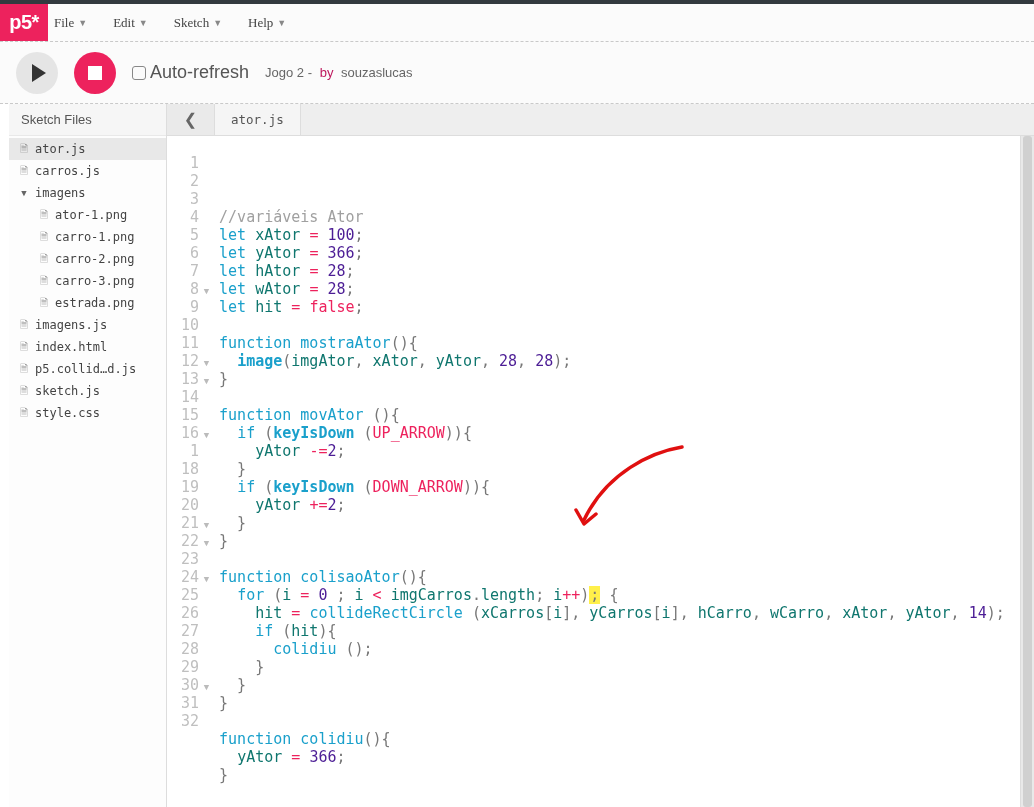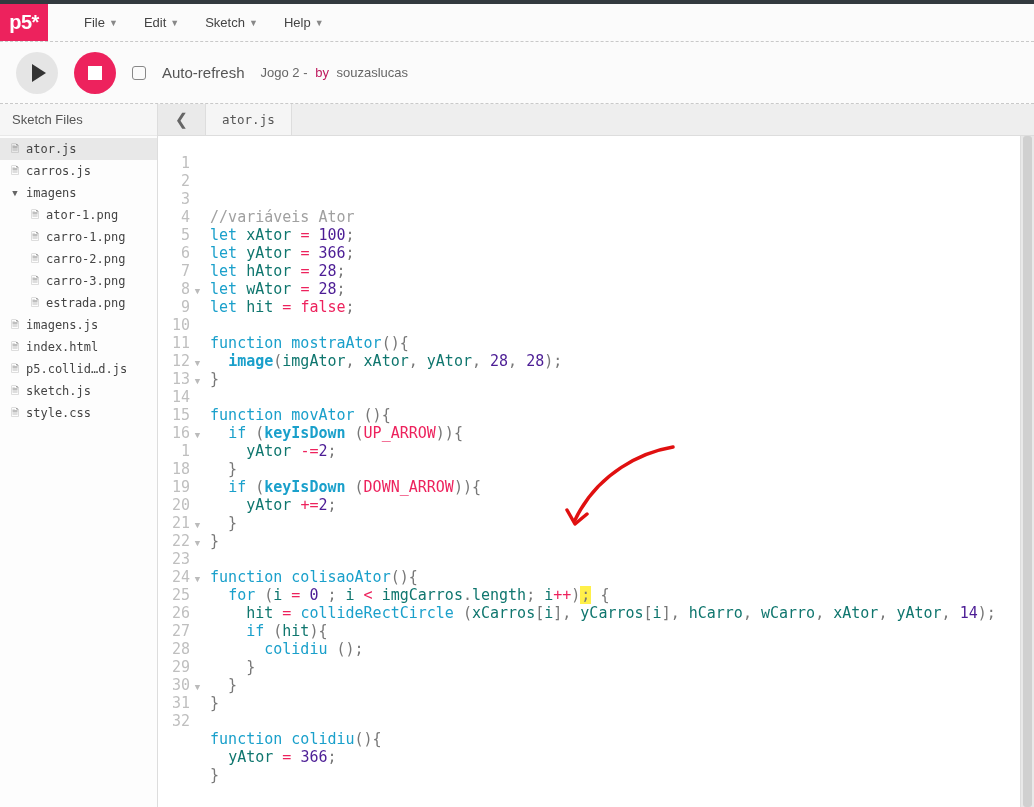--- a/index.html
+++ b/index.html
@@ -5,38 +5,38 @@
   * { box-sizing: border-box; margin: 0; padding: 0; }
   html, body { width: 1034px; height: 807px; font-family: Arial, Helvetica, sans-serif; overflow: hidden; background: #fff; }
   body { display: flex; flex-direction: column; }
 
   
   .top-strip { height: 4px; background: #333a3f; width: 100%; }
 
   
   .menubar { display: flex; align-items: stretch; height: 38px; border-bottom: 1px dashed #c9c9c9; background:#fbfbfb; }
   .logo { width: 48px; background: #ed225d; color: #fff; display: flex; align-items: center; justify-content: center; font-weight: bold; font-size: 20px; letter-spacing: -0.5px; }
-  .menu-items { display: flex; align-items: center; gap: 26px; padding-left: 36px; }
+  .menu-items { display: flex; align-items: center; gap: 26px; padding-left: 6px; font-family: Liberation Serif, serif; }
   .menu-item { font-size: 13px; color: #444; display: flex; align-items: center; gap: 4px; cursor: pointer; }
   .menu-item .arrow { font-size: 9px; color:#888; }
 
   
   .toolbar { display: flex; align-items: center; height: 62px; padding: 0 16px; gap: 16px; border-bottom: 1px dashed #c9c9c9; background:#fbfbfb;}
   .btn-circle { width: 42px; height: 42px; border-radius: 50%; display: flex; align-items: center; justify-content: center; cursor: pointer; }
   .btn-play { background: #e5e5e5; }
   .btn-stop { background: #ed225d; }
   .tri-play { width:0; height:0; border-left: 14px solid #333; border-top: 9px solid transparent; border-bottom: 9px solid transparent; margin-left:3px;}
   .sq-stop { width: 14px; height: 14px; background: #fff; }
-  .autorefresh { display: flex; align-items: center; gap: 16px; font-size: 15px; color:#555; }
+  .autorefresh { display: flex; align-items: center; gap: 4px; font-size: 18px; color:#555; }
   .autorefresh .box { width: 14px; height: 14px; border: 1.5px solid #888; border-radius: 3px; }
   .proj-name { font-size: 13px; color: #666; }
   .by { color:#be185d; margin: 0 4px;}
 
   
-  .main { display: flex; flex: 1; min-height: 0; }
+  .main { display: flex; flex: 1; min-height: 0; padding-left: 9px; }
 
   
   .sidebar { width: 158px; border-right: 1px solid #ddd; background: #fdfdfd; display:flex; flex-direction:column;}
   .sidebar-header { height: 32px; display: flex; align-items: center; padding: 0 12px; font-size: 13px; color: #555; border-bottom: 1px solid #e9e9e9; background:#f6f6f6;}
   .file-list { font-family: "Lucida Console", Monaco, monospace; font-size: 12px; color: #444; padding-top:2px;}
   .file-row { display: flex; align-items: center; height: 22px; padding-left: 10px; gap: 6px; cursor:pointer;}
   .file-row.active { background: #e8e8e8; }
   .file-row.indent { padding-left: 30px; }
   .ficon { width: 10px; font-size: 10px; color:#888; text-align:center;}
   .folder-caret { font-size:9px; color:#666; width:10px; text-align:center;}

